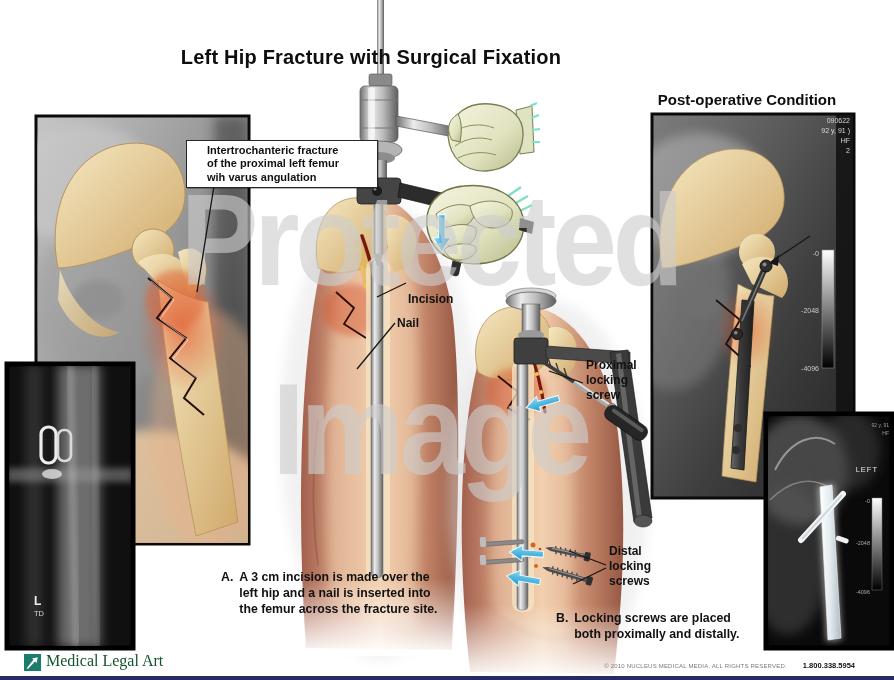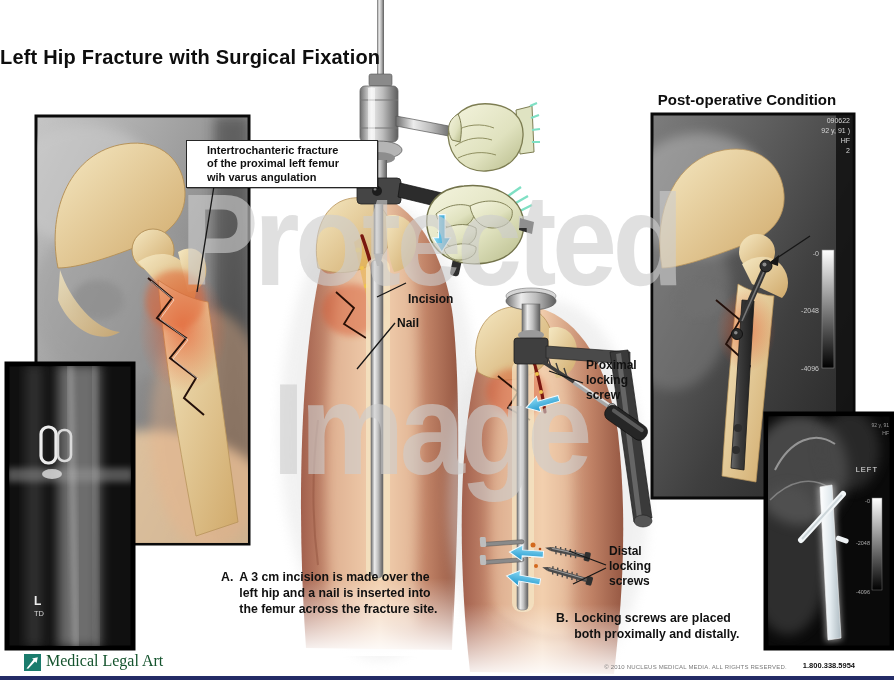--- a/index.html
+++ b/index.html
@@ -1,38 +1,38 @@
 <!DOCTYPE html>
 <html><head>
 <meta charset="utf-8">
 <style>
   html,body{margin:0;padding:0;background:#e9e9e9}
   .page{position:relative;width:894px;height:680px;background:#ffffff;overflow:hidden;
         font-family:"Liberation Sans",sans-serif;color:#111}
   .layer{position:absolute;left:0;top:0;width:894px;height:680px}
-  .title{position:absolute;top:46px;left:0;width:742px;margin:0;
+  .title{position:absolute;top:46px;left:0;width:742px;text-align:center;margin:0;
          font-size:20px;font-weight:bold;color:#0e0e0e;letter-spacing:.2px}
   .heading{position:absolute;top:91px;font-size:15px;font-weight:bold;color:#0e0e0e;text-align:center}
   #h-pre{left:20px;width:226px}
   #h-post{left:638px;width:218px}
   .watermark{position:absolute;left:40px;top:146px;width:780px;text-align:center;
              font-weight:bold;font-size:130px;line-height:1.45;letter-spacing:-5px;
              color:rgba(205,205,205,.62);transform:scaleX(.9);transform-origin:50% 0;
              pointer-events:none;z-index:3}
   .callout{position:absolute;background:#fff;border:1px solid #262626;padding:3px 20px;
            font-size:11px;font-weight:bold;line-height:1.22;white-space:pre-line;
            box-shadow:1px 1px 0 rgba(0,0,0,.28);z-index:5}
   .plain-label{position:absolute;font-size:12px;font-weight:bold;line-height:1.25;
                white-space:pre-line;z-index:5}
   .step{position:absolute;display:flex;gap:6px;font-size:12.3px;font-weight:bold;
         line-height:1.3;z-index:5}
   .step .txt{white-space:pre-line}
   .footer-brand{position:absolute;left:46px;top:652px;font-family:"Liberation Serif",serif;
                 font-size:16px;color:#14532d;z-index:5}
-  .footer-right{position:absolute;right:39px;top:661px;display:flex;align-items:flex-end;
+  .footer-right{position:absolute;right:39px;top:661px;display:flex;align-items:center;
                 gap:16px;z-index:5}
   .copyright{font-size:6px;color:#7a7a7a;letter-spacing:.2px}
   .phone{font-size:7.5px;font-weight:bold;color:#0e0e0e}
   .bottom-bar{position:absolute;left:0;right:0;bottom:0;height:4px;background:#242b66;z-index:6}
   #logo{position:absolute;left:24px;top:654px;z-index:5}
   svg text{font-family:"Liberation Sans",sans-serif}
   #leaders{z-index:4;pointer-events:none}
 </style>
 </head>
 <body>

